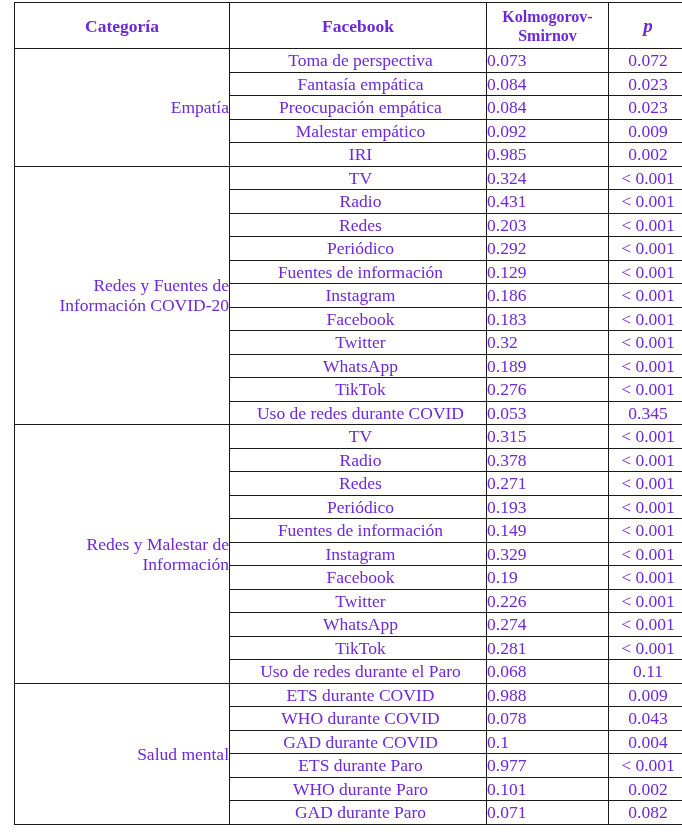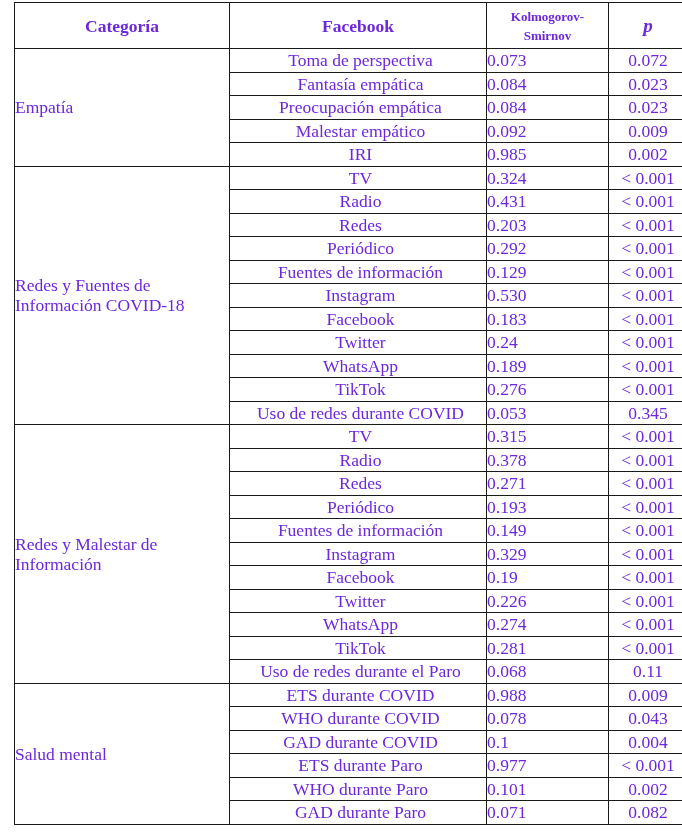--- a/index.html
+++ b/index.html
@@ -21,24 +21,24 @@
     padding: 0;
     font-size: 17.5px;
     line-height: 20px;
   }
   table.ks th {
     font-weight: bold;
     text-align: center;
     height: 45px;
     vertical-align: middle;
   }
-  table.ks th.ks-head { font-size: 13px; line-height: 19px; }
+  table.ks th.ks-head { font-size: 16px; line-height: 19px; }
   table.ks th.p-head { font-style: italic; font-size: 19px; }
   table.ks td { height: 22.5px; vertical-align: middle; }
-  table.ks td.cat { padding-left: 0; text-align: left; vertical-align: middle; }
+  table.ks td.cat { padding-left: 11px; text-align: right; vertical-align: middle; }
   table.ks td.var { padding-left: 5px; text-align: center; }
   table.ks td.num { }
   table.ks td.pv { text-align: center; margin-left: 25px; }
 </style>
 </head>
 <body>
 
 <table class="ks">
   <colgroup>
     <col class="c1">
@@ -75,21 +75,21 @@
         <td class="var">Malestar empático</td>
         <td class="num">0.092</td>
         <td class="pv">0.009</td>
       </tr>
       <tr>
         <td class="var">IRI</td>
         <td class="num">0.985</td>
         <td class="pv">0.002</td>
       </tr>
       <tr>
-        <td class="cat" rowspan="11">Redes y Fuentes de Información COVID-18</td>
+        <td class="cat" rowspan="11">Redes y Fuentes de Información COVID-20</td>
         <td class="var">TV</td>
         <td class="num">0.324</td>
         <td class="pv">&lt; 0.001</td>
       </tr>
       <tr>
         <td class="var">Radio</td>
         <td class="num">0.431</td>
         <td class="pv">&lt; 0.001</td>
       </tr>
       <tr>
@@ -102,31 +102,31 @@
         <td class="num">0.292</td>
         <td class="pv">&lt; 0.001</td>
       </tr>
       <tr>
         <td class="var">Fuentes de información</td>
         <td class="num">0.129</td>
         <td class="pv">&lt; 0.001</td>
       </tr>
       <tr>
         <td class="var">Instagram</td>
-        <td class="num">0.530</td>
+        <td class="num">0.186</td>
         <td class="pv">&lt; 0.001</td>
       </tr>
       <tr>
         <td class="var">Facebook</td>
         <td class="num">0.183</td>
         <td class="pv">&lt; 0.001</td>
       </tr>
       <tr>
         <td class="var">Twitter</td>
-        <td class="num">0.24</td>
+        <td class="num">0.32</td>
         <td class="pv">&lt; 0.001</td>
       </tr>
       <tr>
         <td class="var">WhatsApp</td>
         <td class="num">0.189</td>
         <td class="pv">&lt; 0.001</td>
       </tr>
       <tr>
         <td class="var">TikTok</td>
         <td class="num">0.276</td>

